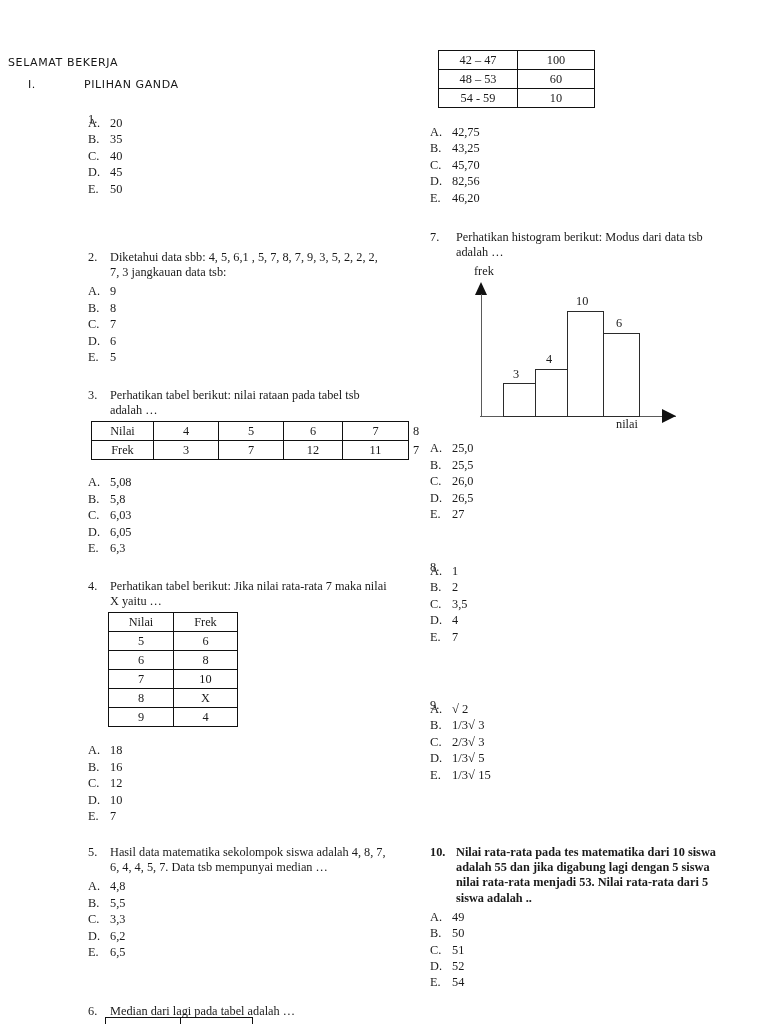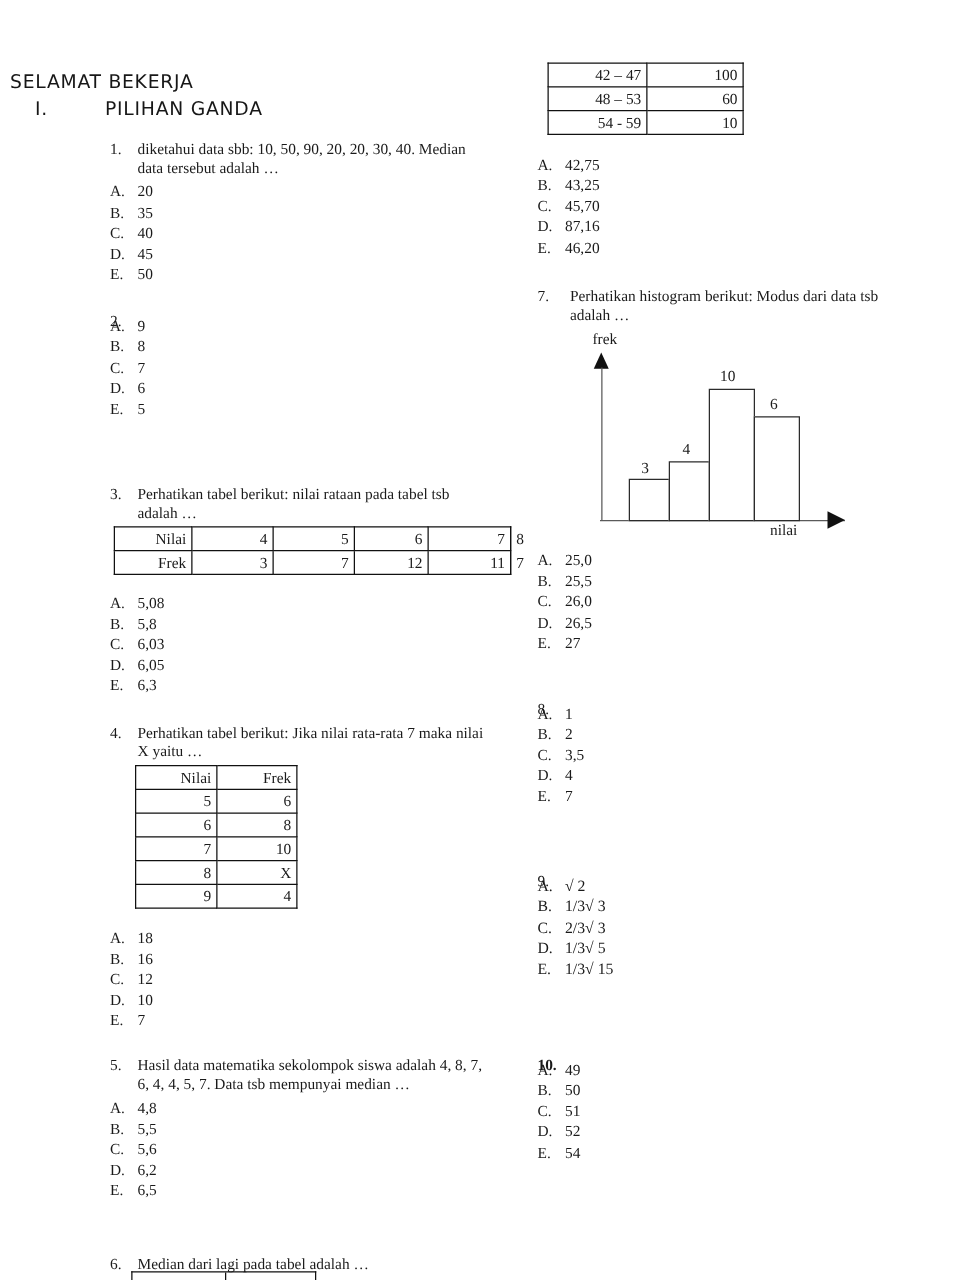--- a/index.html
+++ b/index.html
@@ -24,21 +24,21 @@
   .col {
     position: absolute;
     top: 0;
   }
   .col-left  { left: 60px;  width: 330px; }
   .col-right { left: 430px; width: 300px; }
 
   
   .hdr {
     font-family: "DejaVu Sans", "Liberation Sans", sans-serif;
-    font-size: 15px;
+    font-size: 11px;
     letter-spacing: 0.6px;
     color: #171717;
     white-space: pre;
   }
   .hdr-title { position: absolute; left: 8px; top: 56px; }
   .hdr-sect  { position: absolute; left: 28px; top: 78px; }
   .hdr-sect .rom { display: inline-block; width: 56px; }
 
   
   .q {
@@ -79,21 +79,21 @@
     font-size: 12.3px;
     line-height: 14px;
     table-layout: fixed;
   }
   table.dt td {
     border: 1px solid #111111;
     padding: 1px 4px 2px 4px;
     height: 15px;
     vertical-align: middle;
     white-space: nowrap;
-    text-align: right;
+    text-align: center;
   }
 
   
   .t-q3 { width: 282px; margin: 3px 0 0 3px; }
   .t-q3 td:nth-child(1) { width: 53px; }
   .t-q3 td:nth-child(2) { width: 56px; }
   .t-q3 td:nth-child(3) { width: 56px; }
   .t-q3 td:nth-child(4) { width: 50px; }
   .t-q3 td:nth-child(5) { width: 57px; }
 
@@ -181,34 +181,34 @@
 <div class="page">
 
   <div class="hdr hdr-title">SELAMAT BEKERJA</div>
   <div class="hdr hdr-sect"><span class="rom">I.</span><span>PILIHAN GANDA</span></div>
 
   <div class="col col-left">
 
     <div style="position:absolute; left:28px; top:112px; width:302px;">
       <div class="q">
         <span class="num">1.</span>
-        <span class="body">diketahui data sbb: 10, 50, 90, 20, 20, 30, 40. Median data tersebut adalah …</span>
       </div>
       <div class="opts" style="margin-top:3px;">
         <div class="opt"><span class="lbl">A.</span><span>20</span></div>
         <div class="opt"><span class="lbl">B.</span><span>35</span></div>
         <div class="opt"><span class="lbl">C.</span><span>40</span></div>
         <div class="opt"><span class="lbl">D.</span><span>45</span></div>
         <div class="opt"><span class="lbl">E.</span><span>50</span></div>
       </div>
     </div>
 
     <div style="position:absolute; left:28px; top:250px; width:302px;">
       <div class="q">
         <span class="num">2.</span>
+        <span class="body">Diketahui data sbb: 4, 5, 6,1 , 5, 7, 8, 7, 9, 3, 5, 2, 2, 2, 7, 3 jangkauan data tsb:</span>
       </div>
       <div class="opts" style="margin-top:3px;">
         <div class="opt"><span class="lbl">A.</span><span>9</span></div>
         <div class="opt"><span class="lbl">B.</span><span>8</span></div>
         <div class="opt"><span class="lbl">C.</span><span>7</span></div>
         <div class="opt"><span class="lbl">D.</span><span>6</span></div>
         <div class="opt"><span class="lbl">E.</span><span>5</span></div>
       </div>
     </div>
 
@@ -289,21 +289,21 @@
     </div>
 
     <div style="position:absolute; left:28px; top:845px; width:302px;">
       <div class="q">
         <span class="num">5.</span>
         <span class="body">Hasil data matematika sekolompok siswa adalah 4, 8, 7, 6, 4, 4, 5, 7. Data tsb mempunyai median …</span>
       </div>
       <div class="opts" style="margin-top:3px;">
         <div class="opt"><span class="lbl">A.</span><span>4,8</span></div>
         <div class="opt"><span class="lbl">B.</span><span>5,5</span></div>
-        <div class="opt"><span class="lbl">C.</span><span>5,6</span></div>
+        <div class="opt"><span class="lbl">C.</span><span>3,3</span></div>
         <div class="opt"><span class="lbl">D.</span><span>6,2</span></div>
         <div class="opt"><span class="lbl">E.</span><span>6,5</span></div>
       </div>
     </div>
 
     <div style="position:absolute; left:28px; top:1004px; width:302px;">
       <div class="q">
         <span class="num">6.</span>
         <span class="body nojust">Median dari lagi pada tabel adalah …</span>
       </div>
@@ -331,21 +331,21 @@
         <tr>
           <td>54 - 59</td>
           <td>10</td>
         </tr>
       </tbody>
         </table>
       <div class="opts" style="margin-top:16px;">
         <div class="opt"><span class="lbl">A.</span><span>42,75</span></div>
         <div class="opt"><span class="lbl">B.</span><span>43,25</span></div>
         <div class="opt"><span class="lbl">C.</span><span>45,70</span></div>
-        <div class="opt"><span class="lbl">D.</span><span>87,16</span></div>
+        <div class="opt"><span class="lbl">D.</span><span>82,56</span></div>
         <div class="opt"><span class="lbl">E.</span><span>46,20</span></div>
       </div>
     </div>
 
     <div style="position:absolute; left:0px; top:230px; width:296px;">
       <div class="q" style="padding-left:26px;">
         <span class="num" style="width:24px;">7.</span>
         <span class="body">Perhatikan histogram berikut: Modus dari data tsb adalah …</span>
       </div>
 
@@ -403,20 +403,21 @@
         <div class="opt sq"><span class="lbl">B.</span><span>1/3√ 3</span></div>
         <div class="opt sq"><span class="lbl">C.</span><span>2/3√ 3</span></div>
         <div class="opt sq"><span class="lbl">D.</span><span>1/3√ 5</span></div>
         <div class="opt sq"><span class="lbl">E.</span><span>1/3√ 15</span></div>
       </div>
     </div>
 
     <div style="position:absolute; left:0px; top:845px; width:296px;">
       <div class="q" style="padding-left:26px;font-weight:bold;">
         <span class="num" style="width:24px;">10.</span>
+        <span class="body">Nilai rata-rata pada tes matematika dari 10 siswa adalah 55 dan jika digabung lagi dengan 5 siswa nilai rata-rata menjadi 53. Nilai rata-rata dari 5 siswa adalah ..</span>
       </div>
       <div class="opts" style="margin-top:3px;">
         <div class="opt"><span class="lbl">A.</span><span>49</span></div>
         <div class="opt"><span class="lbl">B.</span><span>50</span></div>
         <div class="opt"><span class="lbl">C.</span><span>51</span></div>
         <div class="opt"><span class="lbl">D.</span><span>52</span></div>
         <div class="opt"><span class="lbl">E.</span><span>54</span></div>
       </div>
     </div>
 

